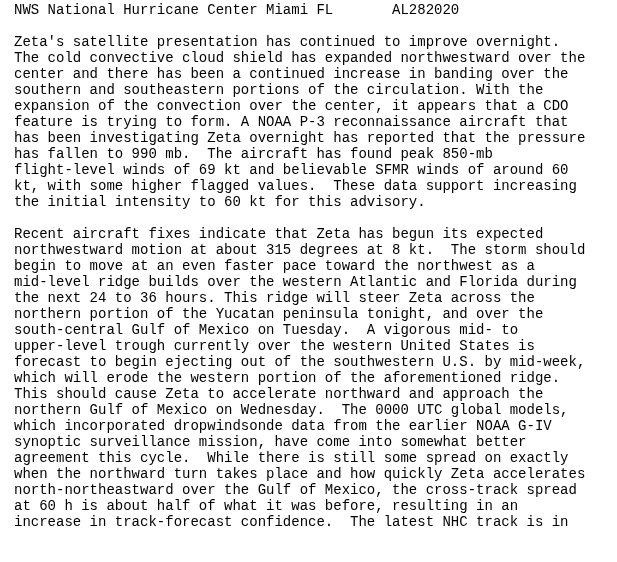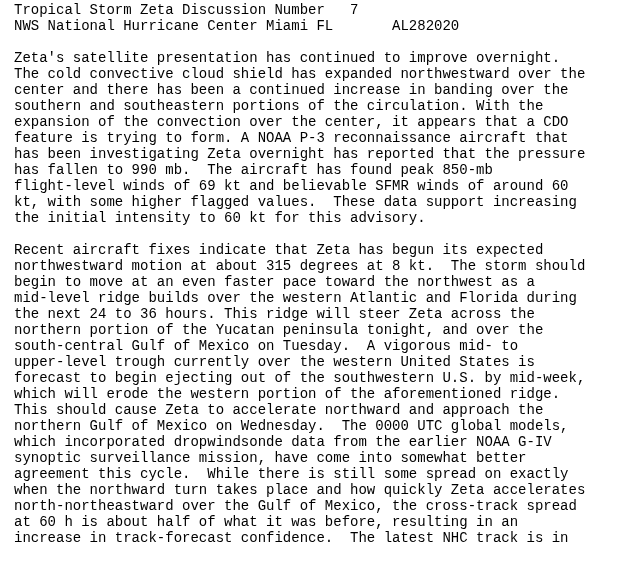--- a/index.html
+++ b/index.html
@@ -24,21 +24,20 @@
     white-space: pre;
   }
   .para {
     margin-top: 16px !important;
   }
 </style>
 </head>
 <body>
 
 <div class="doc">
-  <pre>Tropical Storm Zeta Discussion Number   7</pre>
   <pre>NWS National Hurricane Center Miami FL       AL282020</pre>
 
   <pre class="para">Zeta's satellite presentation has continued to improve overnight.
 The cold convective cloud shield has expanded northwestward over the
 center and there has been a continued increase in banding over the
 southern and southeastern portions of the circulation. With the
 expansion of the convection over the center, it appears that a CDO
 feature is trying to form. A NOAA P-3 reconnaissance aircraft that
 has been investigating Zeta overnight has reported that the pressure
 has fallen to 990 mb.  The aircraft has found peak 850-mb

